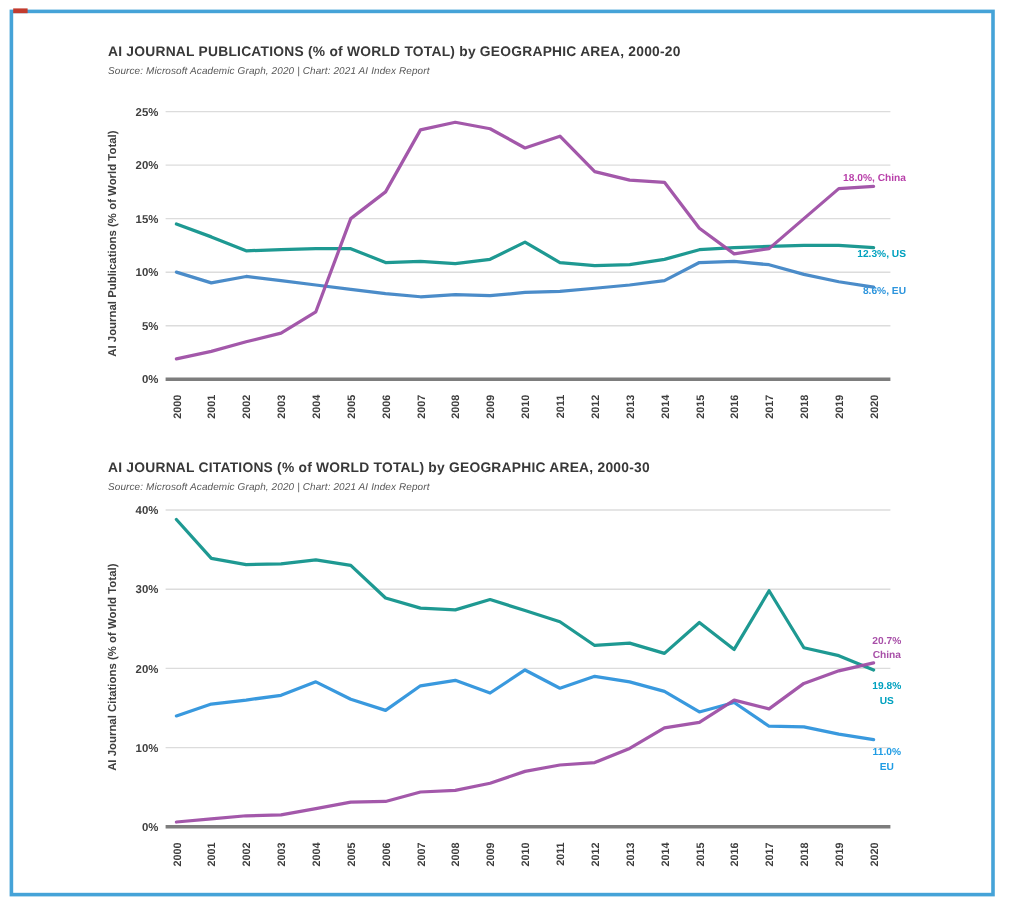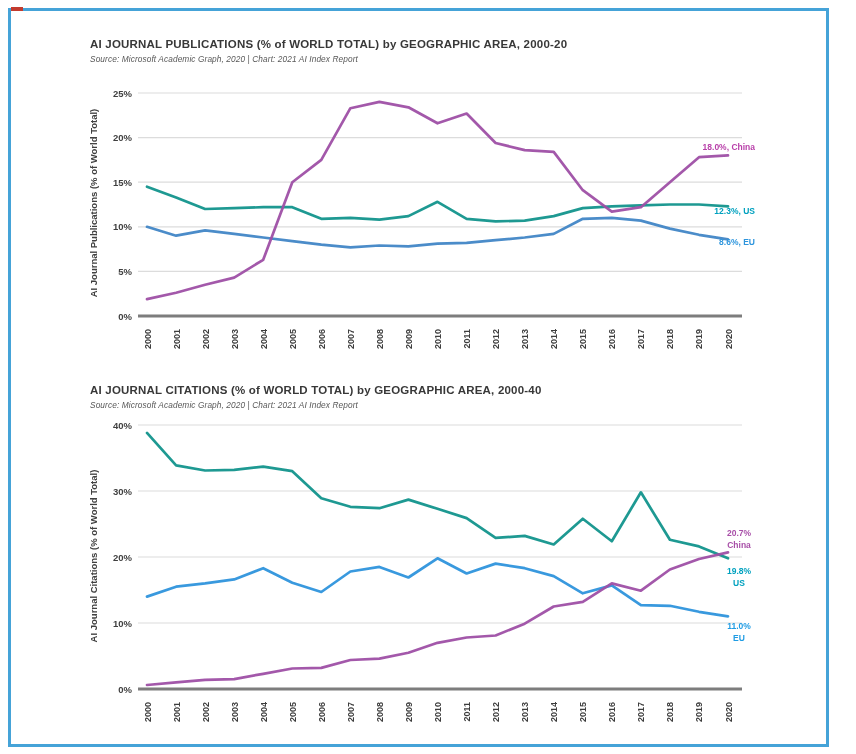--- a/index.html
+++ b/index.html
@@ -85,21 +85,21 @@
       <text x="702.45" y="257" text-anchor="end" font-size="9" font-weight="bold" fill="#3d3d3d" transform="rotate(-90 702.45 257)">2019</text>
       <text x="731.5" y="257" text-anchor="end" font-size="9" font-weight="bold" fill="#3d3d3d" transform="rotate(-90 731.5 257)">2020</text>
       <polyline points="147.0,154.8 176.1,163.7 205.1,158.4 234.2,161.9 263.2,165.5 292.3,169.1 321.3,172.6 350.4,175.3 379.4,173.5 408.4,174.4 437.5,171.7 466.6,170.9 495.6,168.2 524.7,165.5 553.7,161.9 582.8,146.8 611.8,145.9 640.9,148.6 669.9,156.6 699.0,162.8 728.0,167.3" fill="none" stroke="#4186c6" stroke-width="2.7" stroke-linejoin="round" stroke-linecap="round" opacity="0.95"></polyline>
       <text x="755" y="173.288" text-anchor="end" font-size="8.5" font-weight="bold" fill="#2d95dd">8.6%, EU</text>
       <polyline points="147.0,114.7 176.1,125.4 205.1,137.0 234.2,136.1 263.2,135.2 292.3,135.2 321.3,146.8 350.4,145.9 379.4,147.7 408.4,144.1 437.5,129.8 466.6,146.8 495.6,149.4 524.7,148.6 553.7,144.1 582.8,136.1 611.8,134.3 640.9,133.4 669.9,132.5 699.0,132.5 728.0,134.3" fill="none" stroke="#12948c" stroke-width="2.7" stroke-linejoin="round" stroke-linecap="round" opacity="0.95"></polyline>
       <text x="755" y="142.284" text-anchor="end" font-size="8.5" font-weight="bold" fill="#00a1bf">12.3%, US</text>
       <polyline points="147.0,227.1 176.1,220.8 205.1,212.8 234.2,205.6 263.2,187.8 292.3,110.2 321.3,87.9 350.4,36.2 379.4,29.9 408.4,35.3 437.5,51.3 466.6,41.5 495.6,71.0 524.7,78.1 553.7,79.9 582.8,118.2 611.8,139.6 640.9,135.2 669.9,110.2 699.0,85.2 728.0,83.4" fill="none" stroke="#9e4fa5" stroke-width="2.7" stroke-linejoin="round" stroke-linecap="round" opacity="0.95"></polyline>
       <text x="755" y="78.44" text-anchor="end" font-size="8.5" font-weight="bold" fill="#b83fa9">18.0%, China</text>
     </svg>
 
-  <div class="chart-title t2">AI JOURNAL CITATIONS (% of WORLD TOTAL) by GEOGRAPHIC AREA, 2000-40</div>
+  <div class="chart-title t2">AI JOURNAL CITATIONS (% of WORLD TOTAL) by GEOGRAPHIC AREA, 2000-30</div>
   <div class="chart-source s2">Source: Microsoft Academic Graph, 2020 | Chart: 2021 AI Index Report</div>
   <svg class="svg2" id="chart1" width="856" height="335">
       <line x1="138" y1="277" x2="742" y2="277" stroke="#7d7d7d" stroke-width="3"></line>
       <text x="132" y="280.5" text-anchor="end" font-size="9.5" font-weight="bold" fill="#404040">0%</text>
       <line x1="138" y1="211" x2="742" y2="211" stroke="#dcdcdc" stroke-width="1.2"></line>
       <text x="132" y="214.5" text-anchor="end" font-size="9.5" font-weight="bold" fill="#404040">10%</text>
       <line x1="138" y1="145" x2="742" y2="145" stroke="#dcdcdc" stroke-width="1.2"></line>
       <text x="132" y="148.5" text-anchor="end" font-size="9.5" font-weight="bold" fill="#404040">20%</text>
       <line x1="138" y1="79" x2="742" y2="79" stroke="#dcdcdc" stroke-width="1.2"></line>
       <text x="132" y="82.5" text-anchor="end" font-size="9.5" font-weight="bold" fill="#404040">30%</text>

